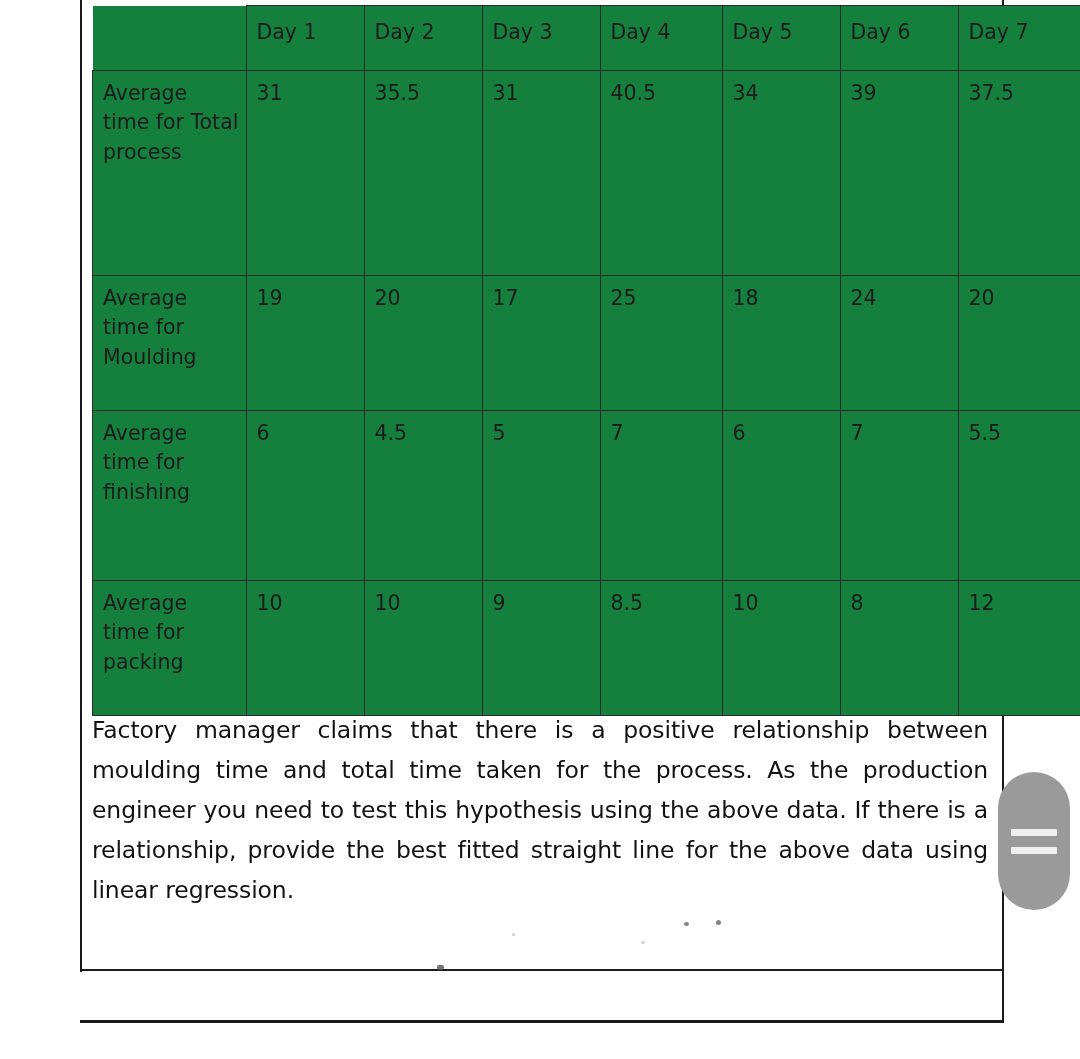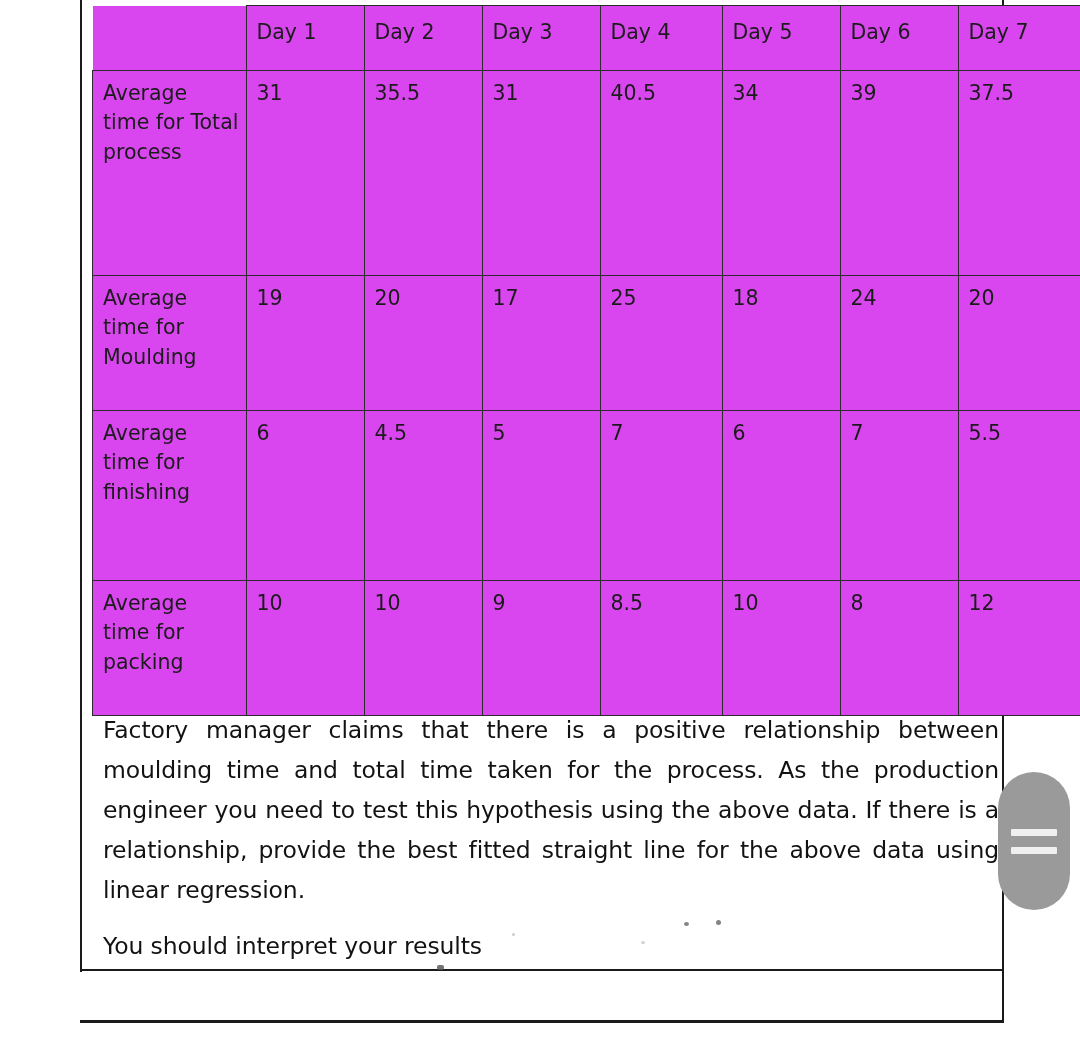--- a/index.html
+++ b/index.html
@@ -63,21 +63,21 @@
   #data-table td,
   #data-table th {
     border: 1px solid #2b2b2b;
     vertical-align: top;
     padding: 8px 0 0 10px;
     font-weight: normal;
     text-align: left;
     font-size: 20.5px;
     line-height: 1.43;
     color: #1b1b1b;
-    background: #d946ef;
+    background: #15803d;
   }
   #data-table thead th {
     height: 52px;
     padding-top: 12px;
   }
   #data-table .corner-cell {
     border-top: none;
     border-left: none;
   }
   #data-table tbody td.row-label {
@@ -89,21 +89,21 @@
   .col-day-7  { width: 111px; }
 
   .r-total    { height: 205px; }
   .r-moulding { height: 135px; }
   .r-finish   { height: 170px; }
   .r-packing  { height: 135px; padding-left: 24px; }
 
   
   #question-block {
     position: absolute;
-    left: 103px;
+    left: 92px;
     top: 710px;
     width: 896px;
   }
   #question-paragraph {
     margin: 0;
     font-family: "DejaVu Sans", sans-serif;
     font-size: 23.5px;
     line-height: 40px;
     color: #121212;
     text-align: justify;
@@ -215,21 +215,20 @@
       <td>8.5</td>
       <td>10</td>
       <td>8</td>
       <td>12</td>
     </tr>
   </tbody>
 </table>
 
 <div id="question-block">
   <p id="question-paragraph">Factory manager claims that there is a positive relationship between moulding time and total time taken for the process. As the production engineer you need to test this hypothesis using the above data. If there is a relationship, provide the best fitted straight line for the above data using linear regression.</p>
-  <p id="interpret-line">You should interpret your results</p>
 </div>
 
 <div class="speck" id="speck-a"></div>
 <div class="speck" id="speck-b"></div>
 <div class="speck" id="speck-c"></div>
 <div class="speck" id="speck-d"></div>
 <div class="speck" id="speck-e"></div>
 
 <div id="drag-handle">
   <div class="handle-bar"></div>

